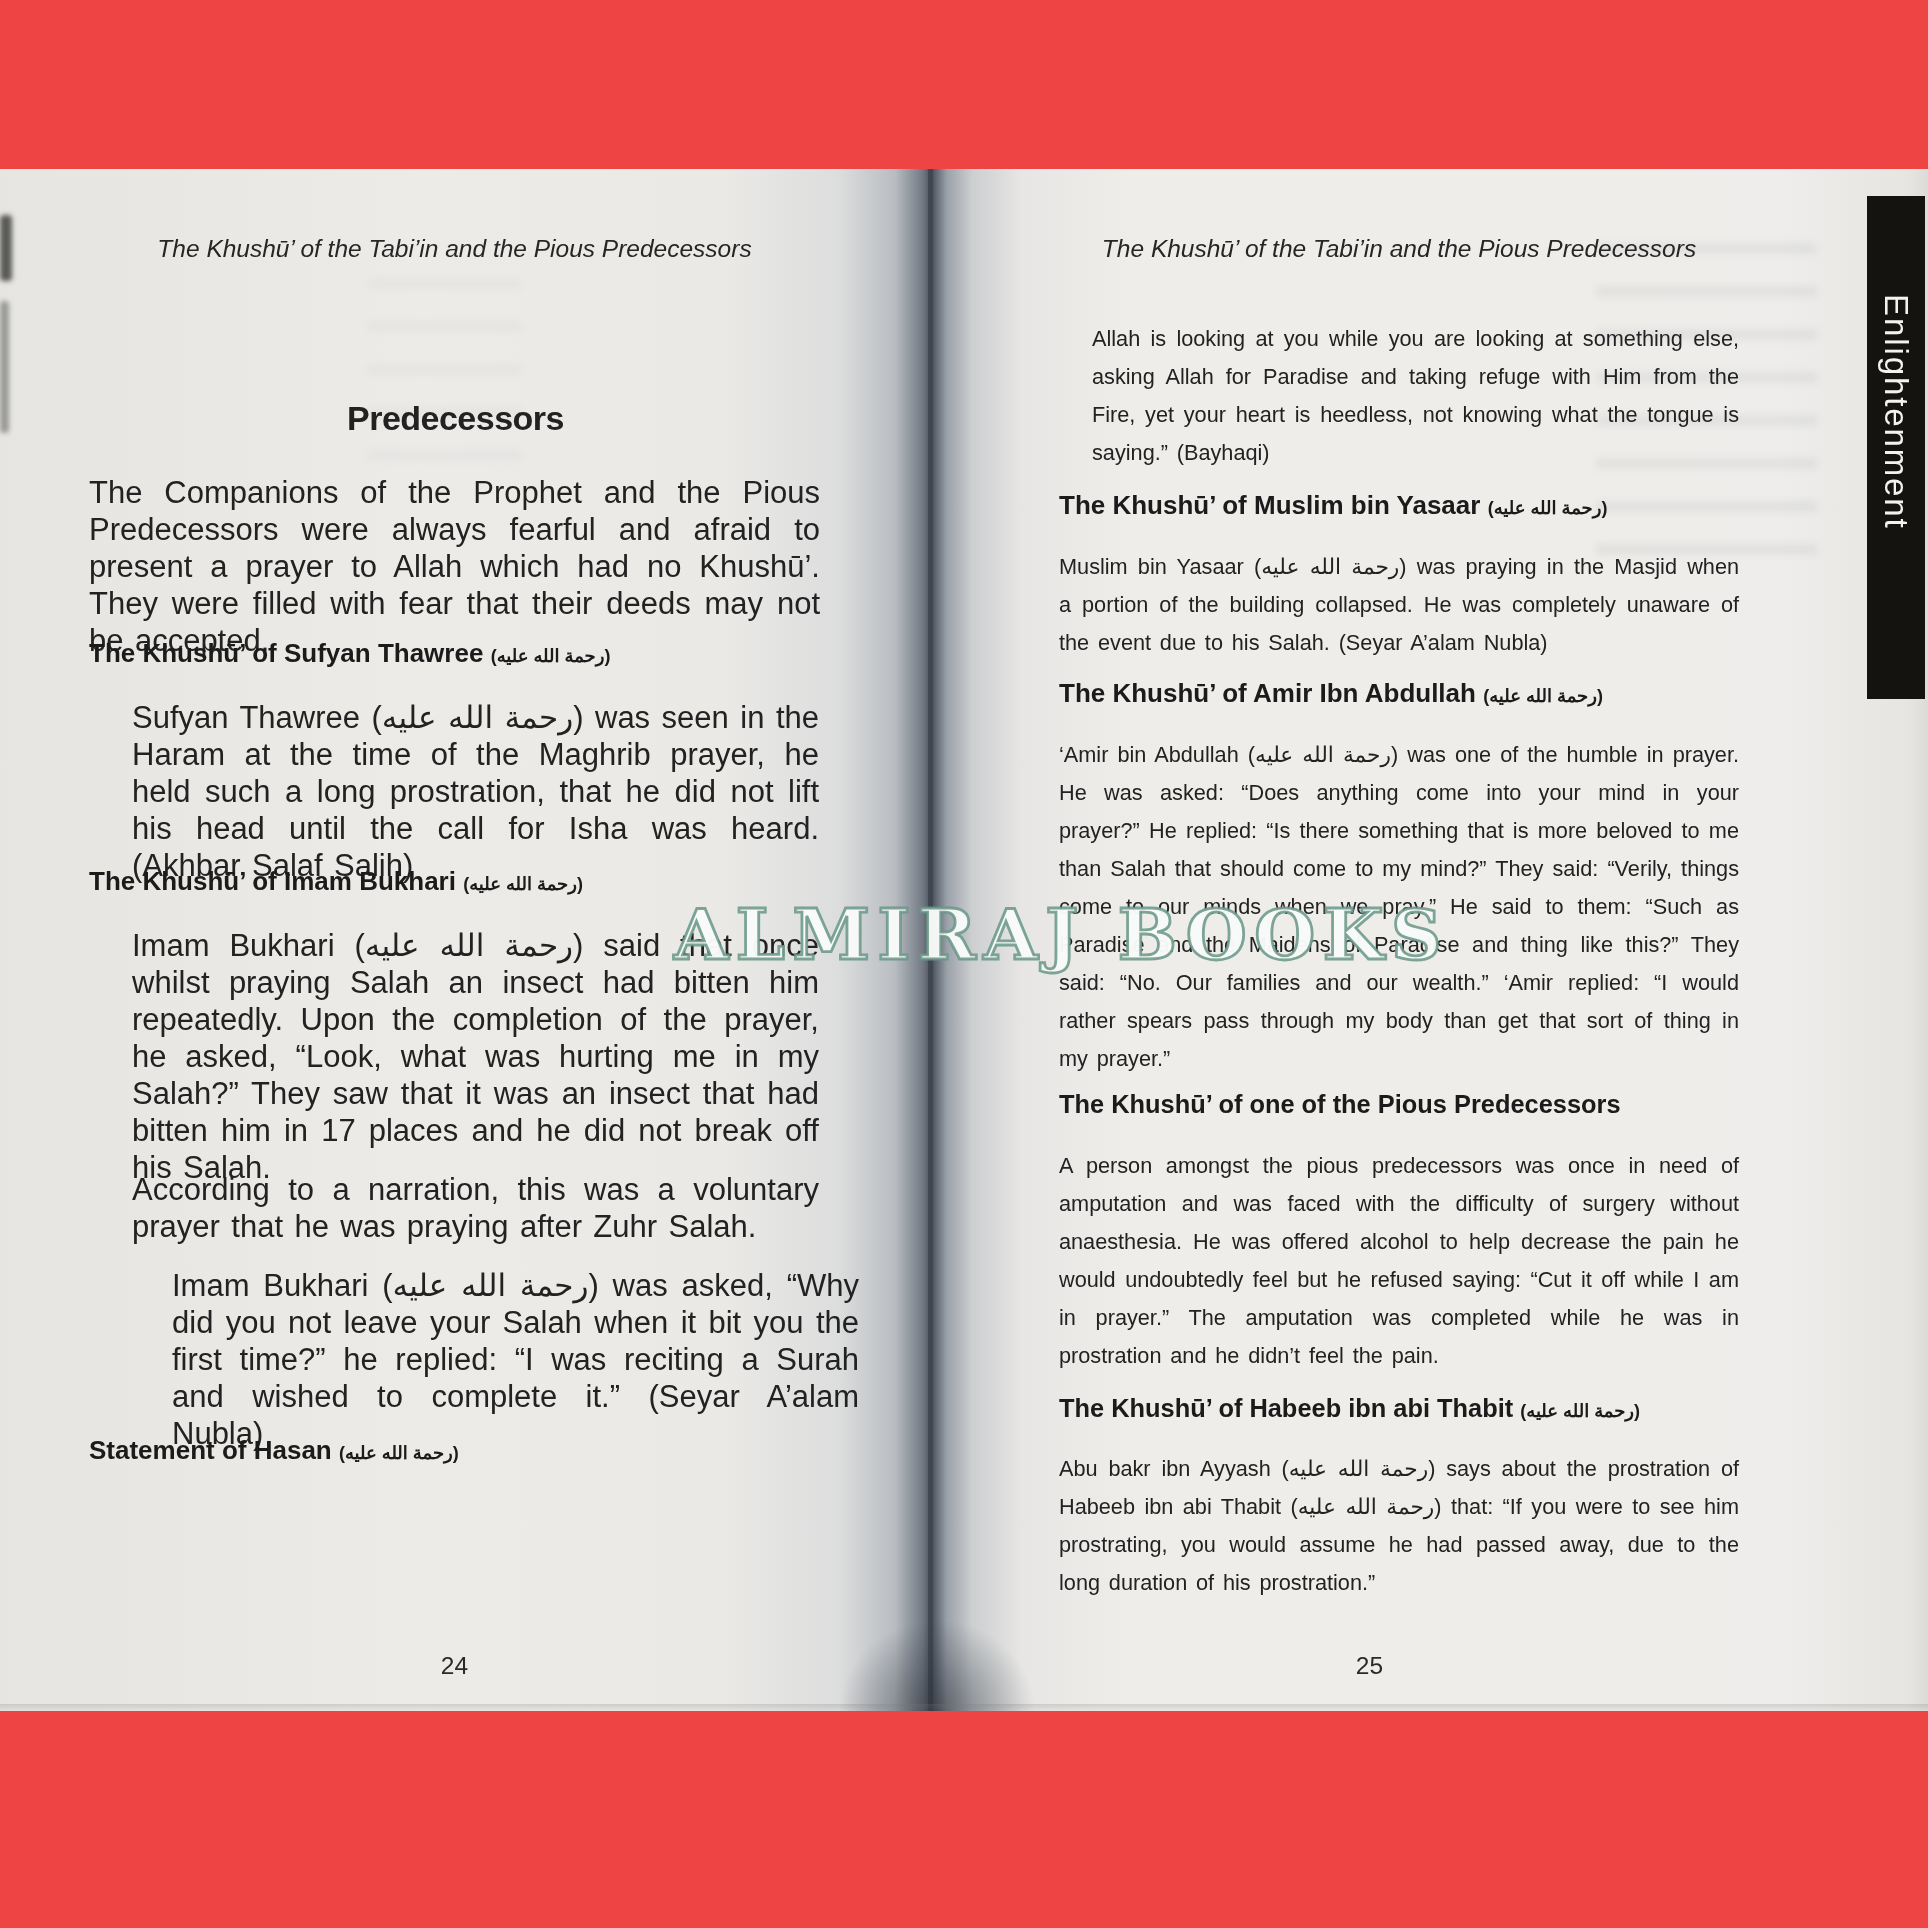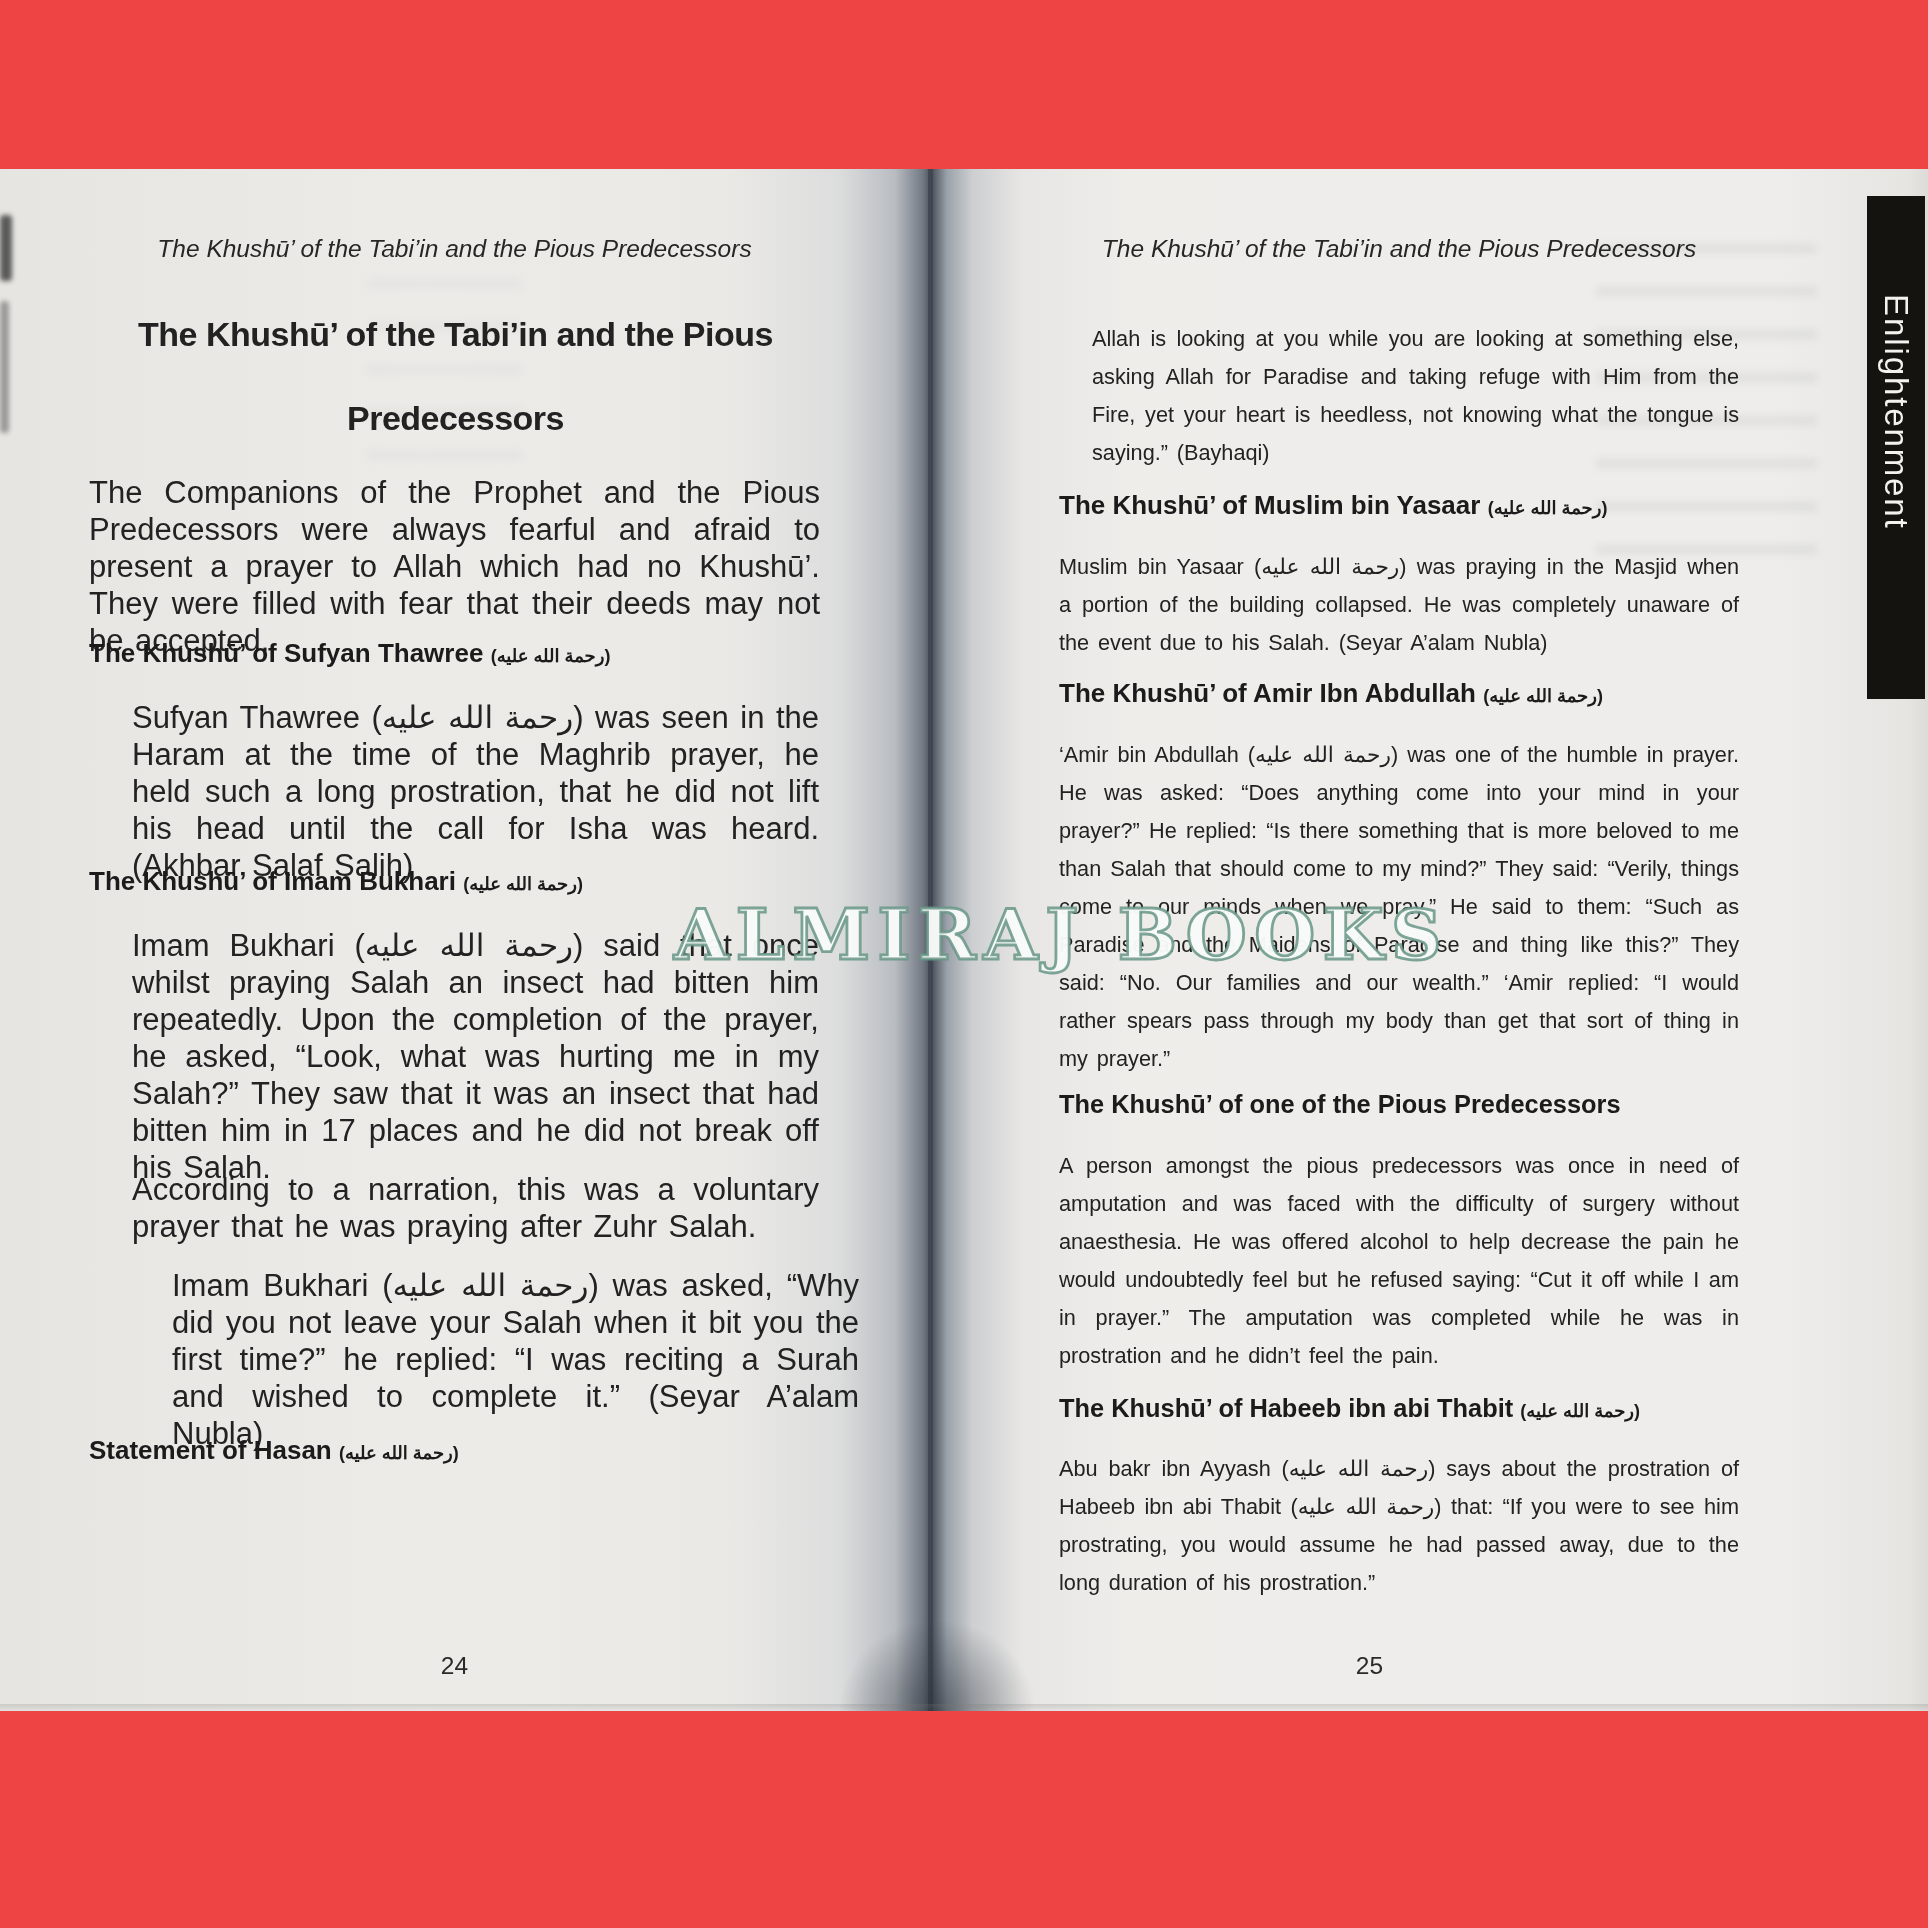--- a/index.html
+++ b/index.html
@@ -51,21 +51,20 @@
     <div class="book-bottom-edge"></div>
   </div>
 
   <div class="edge-mark" style="left:0;top:215px;width:12.2px;height:66px;"></div>
   <div class="edge-mark" style="left:0;top:301px;width:8.5px;height:132px;opacity:.55;"></div>
   <div class="ghost" style="left:1596px;top:243px;width:221px;height:339px;"></div>
   <div class="ghost" style="left:367px;top:278px;width:155px;height:198px;opacity:.25;"></div>
 
   <div class="runhead" style="left:89px;top:235px;width:731px;">The Khushū’ of the Tabi’in and the Pious Predecessors</div>
 
-  <div class="title-line" style="left:60px;top:315px;width:791px;">The Khushū’ of the Tabi’in and the Pious</div>
   <div class="title-line" style="left:60px;top:399px;width:791px;">Predecessors</div>
 
   <div class="body-p" style="left:89px;top:474px;width:731px;">The Companions of the Prophet and the Pious Predecessors were always fearful and afraid to present a prayer to Allah which had no Khushū’. They were filled with fear that their deeds may not be accepted.</div>
 
   <div class="heading" style="left:89px;top:638px;">
     <span>The Khushū’ of Sufyan Thawree</span>
     <span class="ar">(رحمة الله عليه)</span>
   </div>
   <div class="body-p" style="left:132px;top:699px;width:687px;">Sufyan Thawree (رحمة الله عليه) was seen in the Haram at the time of the Maghrib prayer, he held such a long prostration, that he did not lift his head until the call for Isha was heard. (Akhbar Salaf Salih)</div>
 

